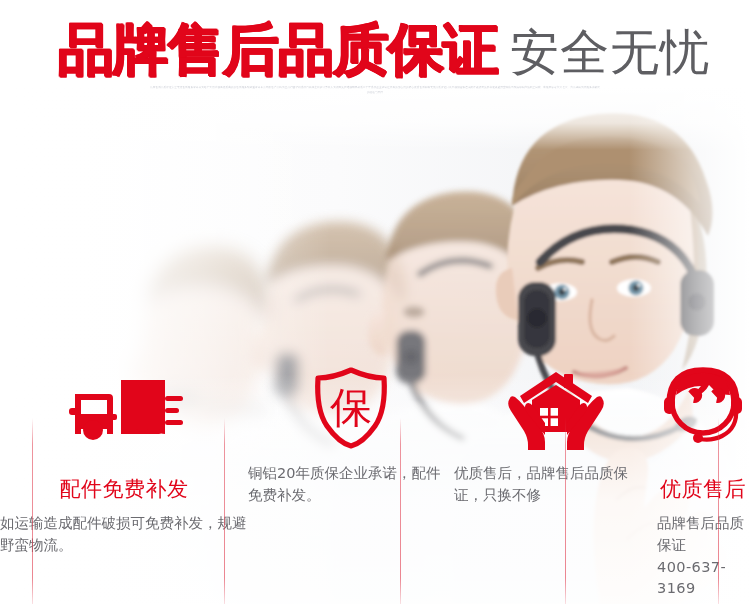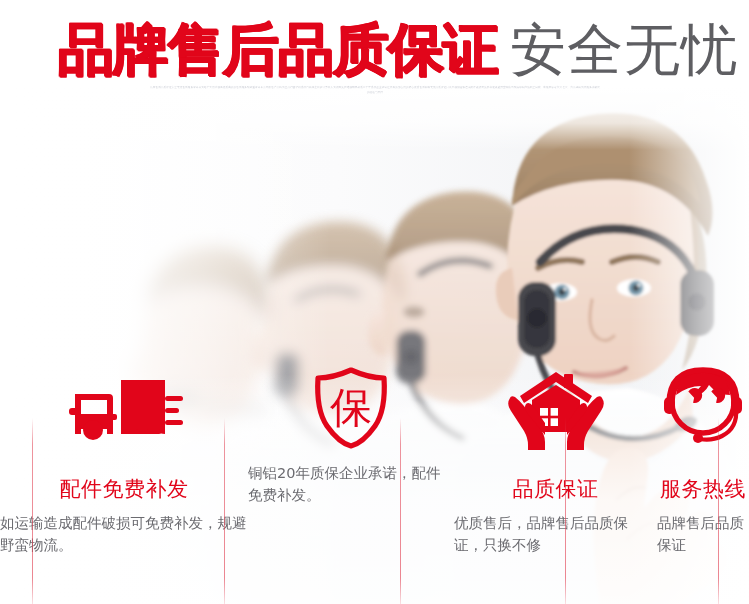--- a/index.html
+++ b/index.html
@@ -64,21 +64,21 @@
     font-weight: 700;
     color: #e1051a;
     letter-spacing: -1px;
     font-family: "DejaVu Sans", "Liberation Sans", sans-serif;
     text-shadow:
        1px 0 0 #e1051a, -1px 0 0 #e1051a,
        0 1px 0 #e1051a, 0 -1px 0 #e1051a,
        1px 1px 0 #e1051a, -1px -1px 0 #e1051a;
   }
   .headline-gray {
-    font-size: 56px;
+    font-size: 49px;
     line-height: 1;
     font-weight: 300;
     color: #5e5e62;
     margin-left: 12px;
     letter-spacing: 1px;
     font-family: "DejaVu Sans", "Liberation Sans", sans-serif;
   }
 
   
   .microcopy {
@@ -378,21 +378,20 @@
             <rect x="34" y="45.7" width="18" height="2.6" fill="#e1051a"></rect>
 
             <path d="M4 28 q-4 6 1 13 l13 20 q4 7 4 14 v7 h17 v-10 q0 -8 -6 -15 L18 36 q-4 -5 -9 -9 q-4 -2 -5 1 Z"></path>
             <path d="M22 44 q-5 -6 -2 -10 q3 -3 7 2 l12 17 v12 Z"></path>
 
             <path d="M96 28 q4 6 -1 13 l-13 20 q-4 7 -4 14 v7 h-17 v-10 q0 -8 6 -15 l15 -21 q4 -5 9 -9 q4 -2 5 1 Z"></path>
             <path d="M78 44 q5 -6 2 -10 q-3 -3 -7 2 l-12 17 v12 Z"></path>
           </g>
         </svg>
       </div>
-      <div class="card-title">品质保证</div>
       <div class="card-body">优质售后，品牌售后品质保证，只换不修</div>
     </div>
 
     <div class="feature-card">
       <div class="icon-wrap">
         <svg width="92" height="86" viewBox="0 0 92 86" xmlns="http://www.w3.org/2000/svg" aria-hidden="true">
           <g fill="none" stroke="#e1051a">
 
             <circle cx="46" cy="38" r="31" stroke-width="5.4"></circle>
 
@@ -407,20 +406,21 @@
             <rect x="7" y="33" width="11" height="17" rx="5"></rect>
             <rect x="74" y="33" width="11" height="17" rx="5"></rect>
 
             <path d="M37 38 a7.5 7.5 0 1 0 -7 -10 l7 5 Z" transform="rotate(12 33 34)"></path>
             <path d="M60 38 a7.5 7.5 0 1 0 -7 -10 l7 5 Z" transform="rotate(12 56 34)"></path>
 
             <circle cx="41" cy="74" r="5"></circle>
           </g>
         </svg>
       </div>
-      <div class="card-title">服务热线</div>
+      <div class="card-title">优质售后</div>
       <div class="card-body">
         <div>品牌售后品质保证</div>
+        <div class="phone-line">400-637-3169</div>
       </div>
     </div>
 
   </div>
 </div>
 
 </body></html>

